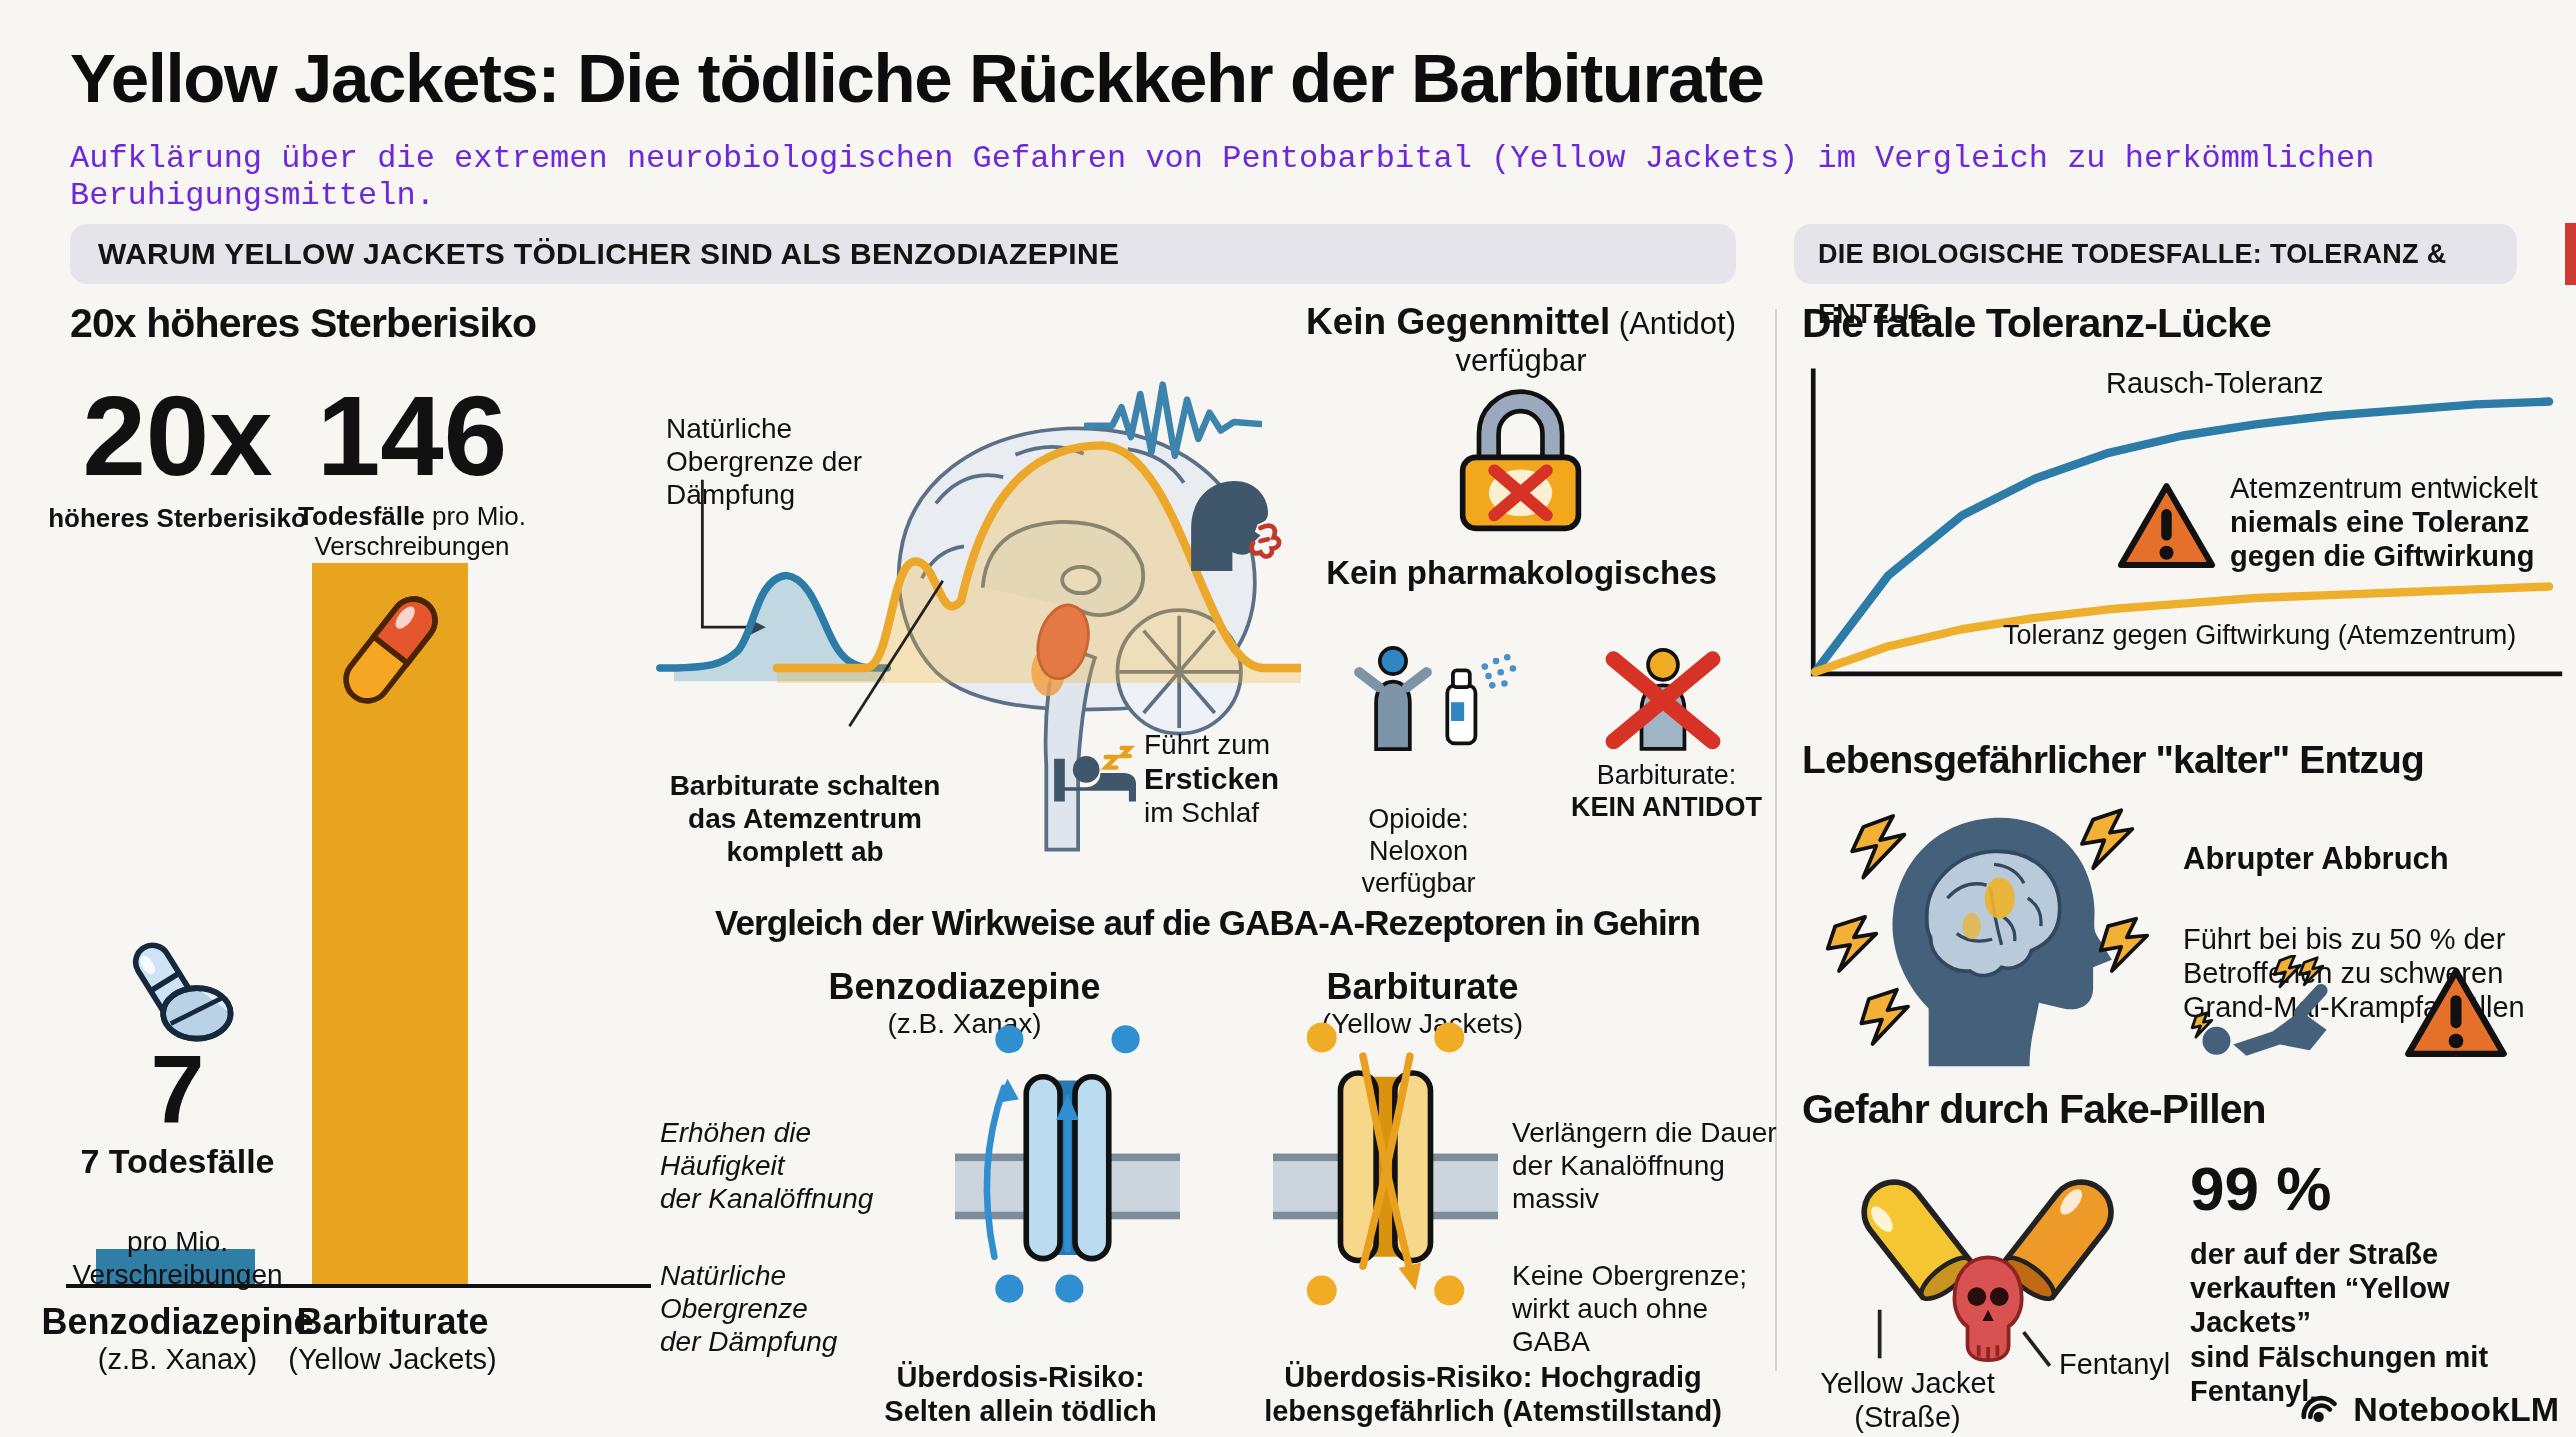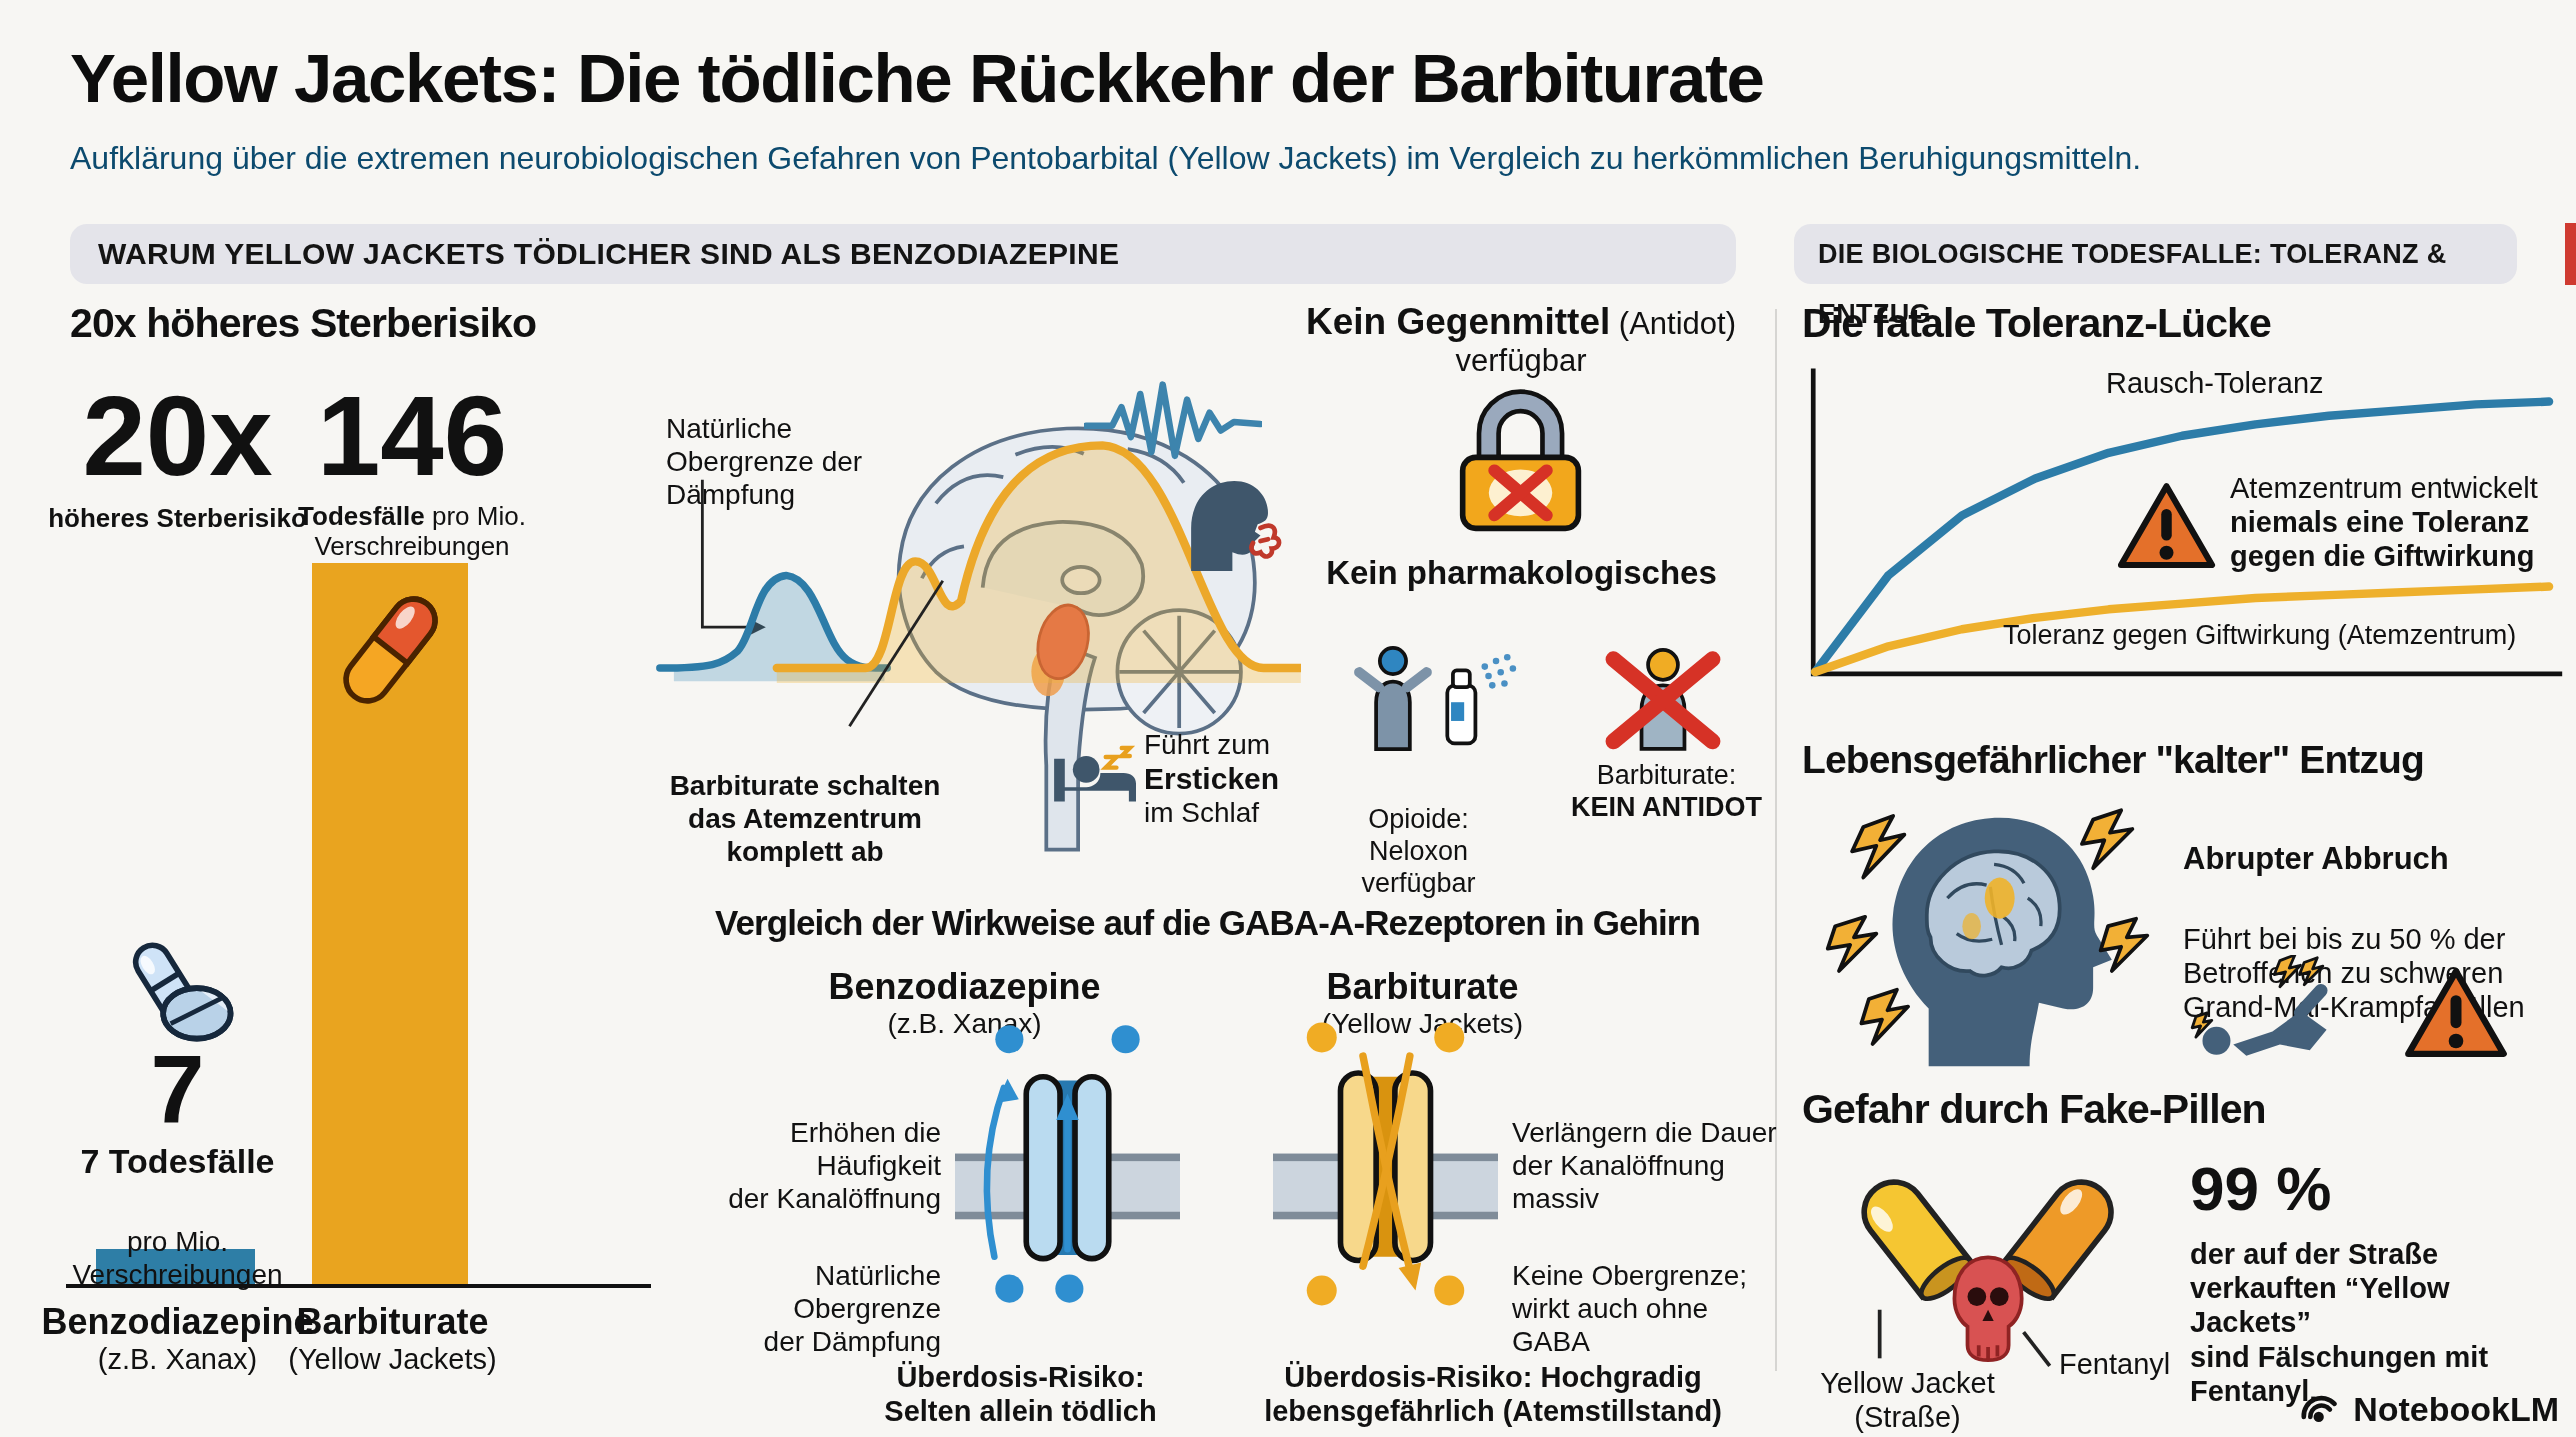--- a/index.html
+++ b/index.html
@@ -4,24 +4,24 @@
 <style>
   html,body{margin:0;padding:0;background:#e9e8e5;}
   #root{
     position:relative;width:2576px;height:1438px;overflow:hidden;
     background:#f7f6f3;color:#111;
     font-family:"Liberation Sans","DejaVu Sans",sans-serif;
   }
   .abs{position:absolute;}
   .b{font-weight:700;}
   .c{text-align:center;}
-  .r{text-align:right;}
+  .r{font-style:italic;}
   .pre{white-space:pre-line;margin-top:44px;}
   .h1{font-size:69px;font-weight:700;letter-spacing:-1.4px;color:#0d0d0d;}
-  .sub{font-size:32px;color:#0c4a6e;}
+  .sub{font-size:32px;color:#6d28d9;font-family:Liberation Mono, monospace;}
   .banner{
     background:#e4e4ea;border-radius:17px;height:60px;line-height:60px;
     font-size:30px;font-weight:700;letter-spacing:0.3px;padding-left:28px;
     box-sizing:border-box;color:#141414;
   }
   .h2{font-size:41px;font-weight:700;letter-spacing:-0.9px;}
   .bar{position:absolute;bottom:154px;}
   .divider{position:absolute;width:1.9px;background:#d6d5d2;}
   .lbl{line-height:1.18;}
   svg{display:block;}

